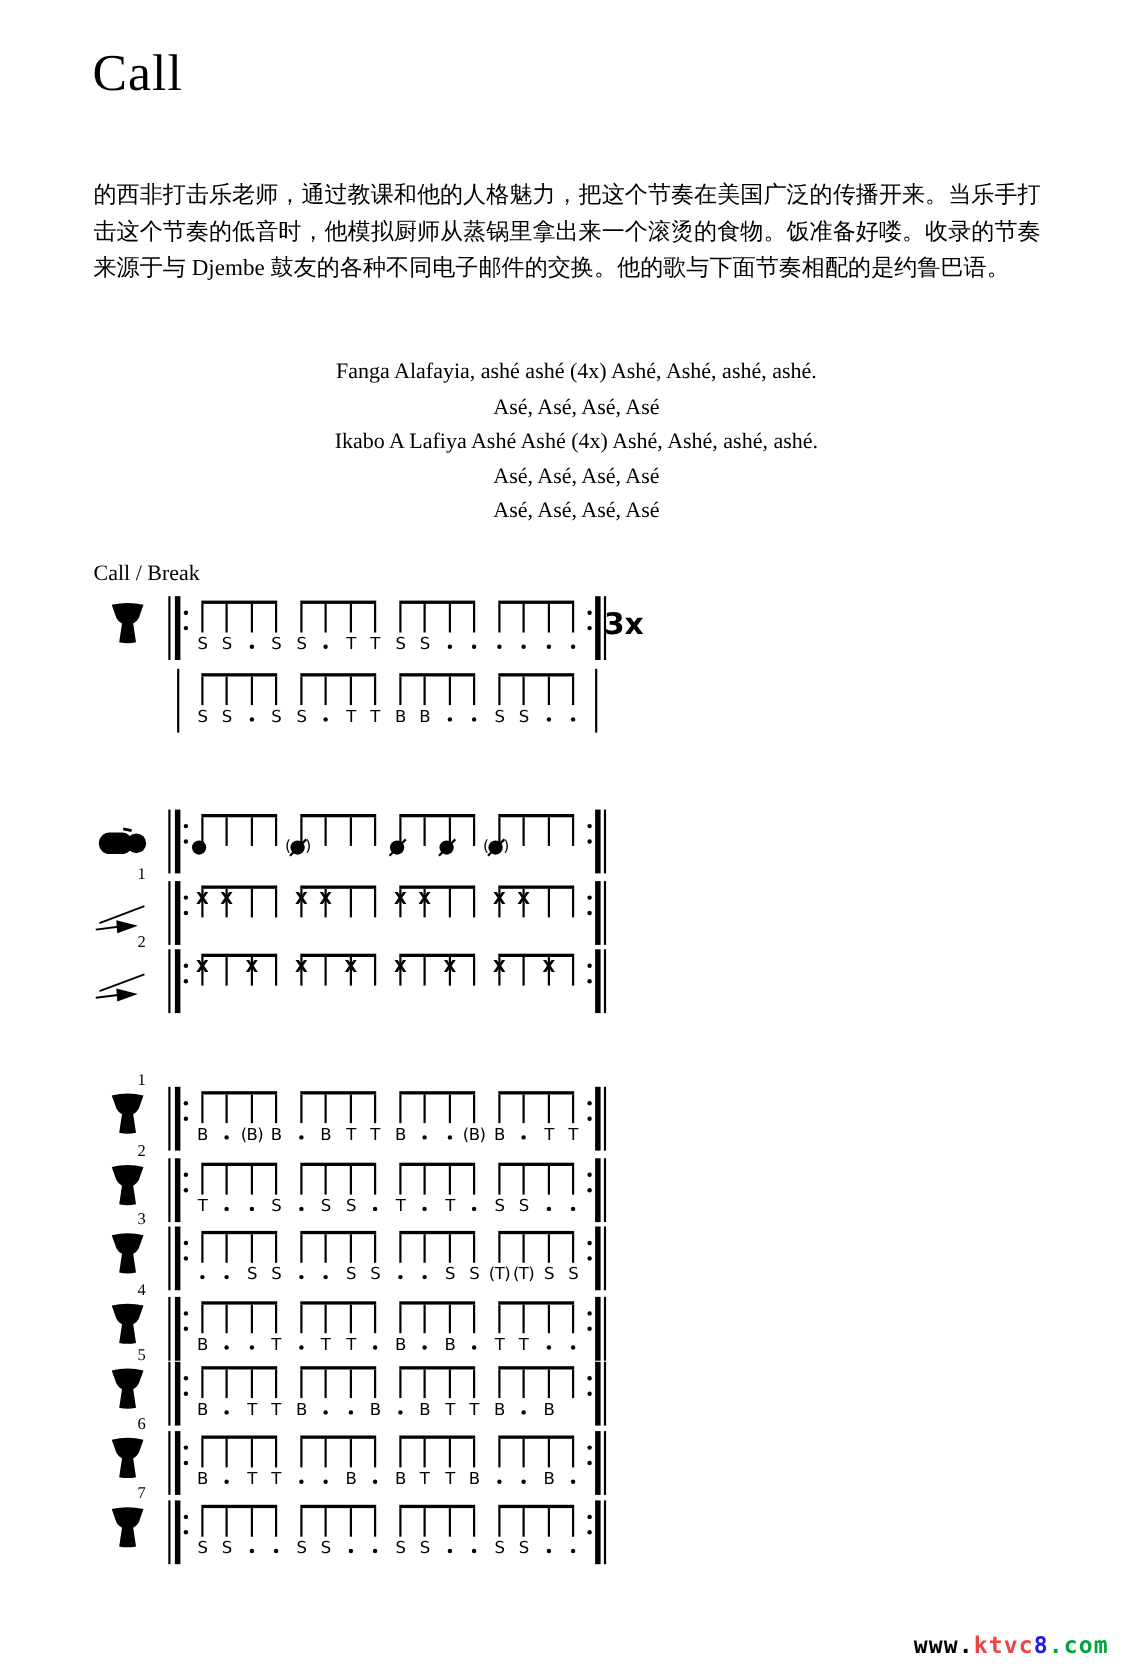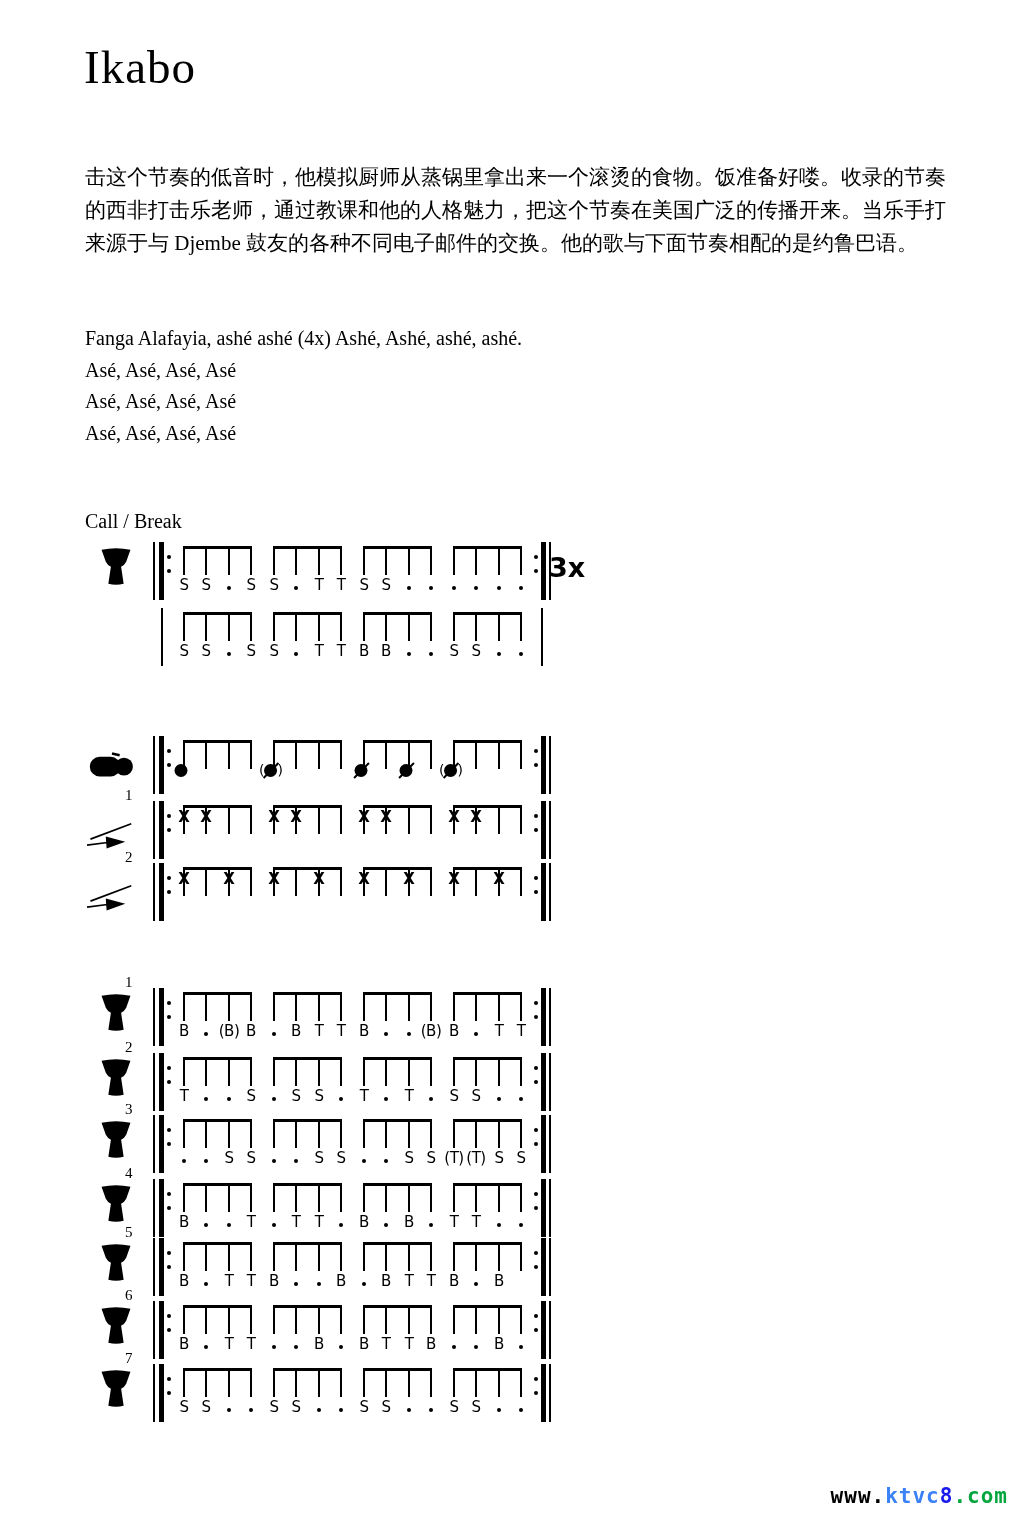--- a/index.html
+++ b/index.html
@@ -2,21 +2,21 @@
 <html><head>
 <meta charset="utf-8">
 <style>
   html,body{margin:0;padding:0;background:#fff;}
   .page{position:relative;width:1024px;height:1519px;background:#ffffff;overflow:hidden;
         font-family:"Liberation Serif",serif;color:#000;}
   h1.title{position:absolute;left:84px;top:40px;margin:0;font-weight:400;
            font-size:47px;letter-spacing:1px;font-family:"Liberation Serif",serif;}
   .intro{position:absolute;left:85px;top:161px;width:885px;
          font-size:21px;line-height:33px;}
-  .lyrics{position:absolute;left:85px;top:323px;width:878px;text-align:left;
+  .lyrics{position:absolute;left:85px;top:323px;width:878px;text-align:center;
           font-size:20px;line-height:31.5px;}
   .calllabel{position:absolute;left:85px;top:510px;font-size:20px;}
 
   
   #notation{position:absolute;left:0;top:0;width:1024px;height:1519px;}
   .nrow{position:absolute;left:85px;width:580px;height:62px;}
   .rnum{position:absolute;left:40px;top:-18px;font-size:15px;font-family:"Liberation Serif",serif;}
   .ricon{position:absolute;}
   .ricon.djembe{left:14px;top:0px;}
   .ricon.bell{left:4px;top:10px;}
@@ -45,31 +45,32 @@
   .bar.plain .thin{left:8px;}
   .suffix{position:absolute;left:464px;top:6px;font:600 27px "DejaVu Sans",sans-serif;}
 
   .footer{position:absolute;top:1484px;right:16px;
           font:bold 21px "DejaVu Sans Mono",monospace;letter-spacing:1px;}
 </style>
 </head>
 <body>
 
 <div class="page">
-  <h1 class="title">Ikabo</h1>
+  <h1 class="title">Call</h1>
 
   <div class="intro">
+    <div>的西非打击乐老师，通过教课和他的人格魅力，把这个节奏在美国广泛的传播开来。当乐手打</div>
     <div>击这个节奏的低音时，他模拟厨师从蒸锅里拿出来一个滚烫的食物。饭准备好喽。收录的节奏</div>
-    <div>的西非打击乐老师，通过教课和他的人格魅力，把这个节奏在美国广泛的传播开来。当乐手打</div>
     <div>来源于与 Djembe 鼓友的各种不同电子邮件的交换。他的歌与下面节奏相配的是约鲁巴语。</div>
   </div>
 
   <div class="lyrics">
     <div>Fanga Alafayia, ashé ashé (4x) Ashé, Ashé, ashé, ashé.</div>
     <div>Asé, Asé, Asé, Asé</div>
+    <div>Ikabo A Lafiya Ashé Ashé (4x) Ashé, Ashé, ashé, ashé.</div>
     <div>Asé, Asé, Asé, Asé</div>
     <div>Asé, Asé, Asé, Asé</div>
   </div>
 
   <div class="calllabel">Call / Break</div>
 
   <div id="notation">
       <div class="nrow" style="top: 546px;">
         <div class="ricon djembe"><svg viewBox="0 0 40 46" width="34" height="40">
             <path fill="#000" d="M3,4 Q20,0 37,4 L32,18 Q30,22 26,24 L29,44 Q20,46 11,44 L14,24 Q10,22 8,18 Z"></path>
@@ -750,14 +751,14 @@
         </div>
         <div class="bar e repeat">
           <i class="d d1"></i>
           <i class="d d2"></i>
           <i class="thick"></i>
           <i class="thin"></i>
         </div>
       </div>
     </div>
 
-  <div class="footer"><span style="color: rgb(0, 0, 0);">www.</span><span style="color: #3b82f6;">ktvc</span><span style="color: rgb(26, 26, 238);">8</span><span style="color: rgb(0, 166, 60);">.com</span></div>
+  <div class="footer"><span style="color: rgb(0, 0, 0);">www.</span><span style="color: #ef4444;">ktvc</span><span style="color: rgb(26, 26, 238);">8</span><span style="color: rgb(0, 166, 60);">.com</span></div>
 </div>
 
 </body></html>

